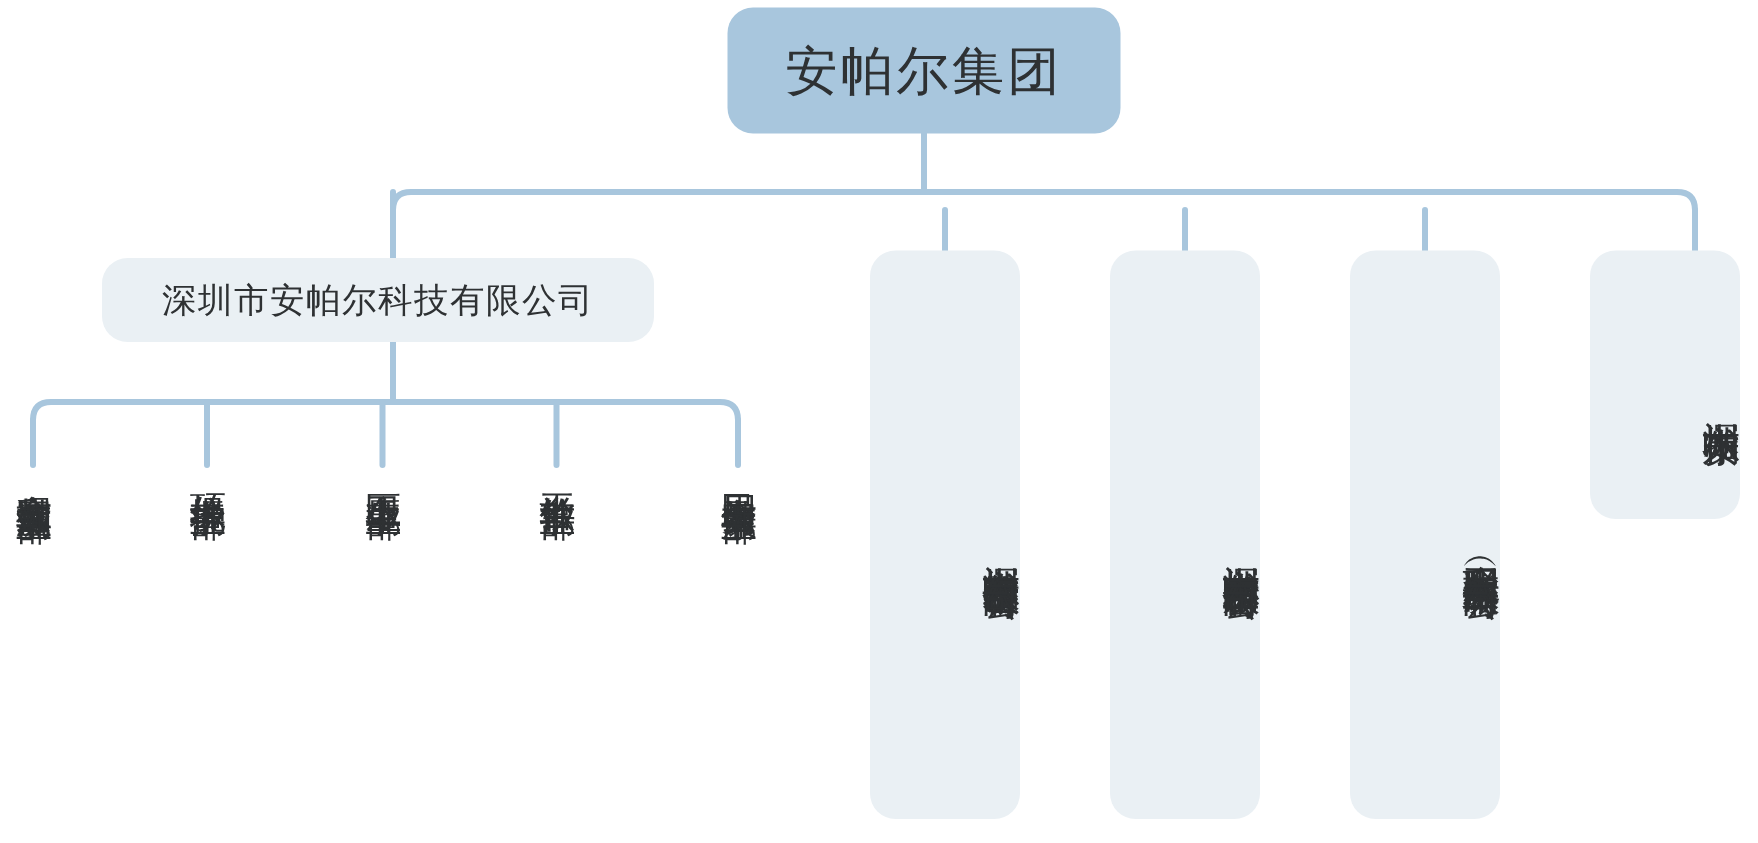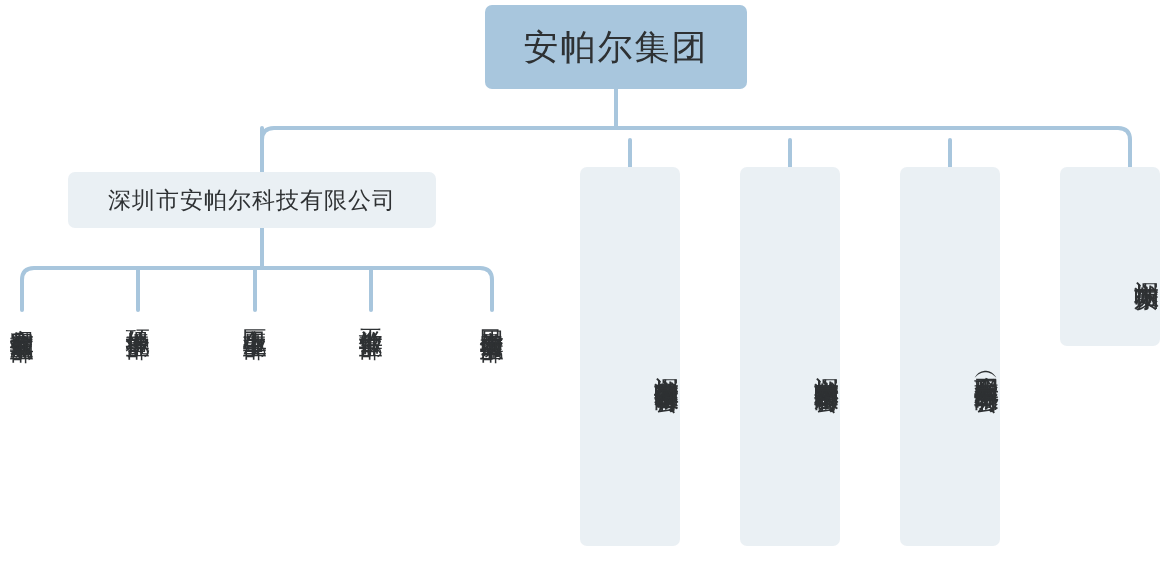--- a/index.html
+++ b/index.html
@@ -24,21 +24,21 @@
     width: 1172px;
     height: 562px;
     pointer-events: none;
   }
   .node {
     position: absolute;
     box-sizing: border-box;
     display: flex;
     align-items: center;
     justify-content: center;
-    border-radius: 7px;
+    border-radius: 17px;
     color: #2e3133;
   }
   .node-root {
     background: #a8c6dd;
     font-size: 35px;
     letter-spacing: 2px;
   }
   .node-sub {
     background: #eaf0f4;
     font-size: 23px;

